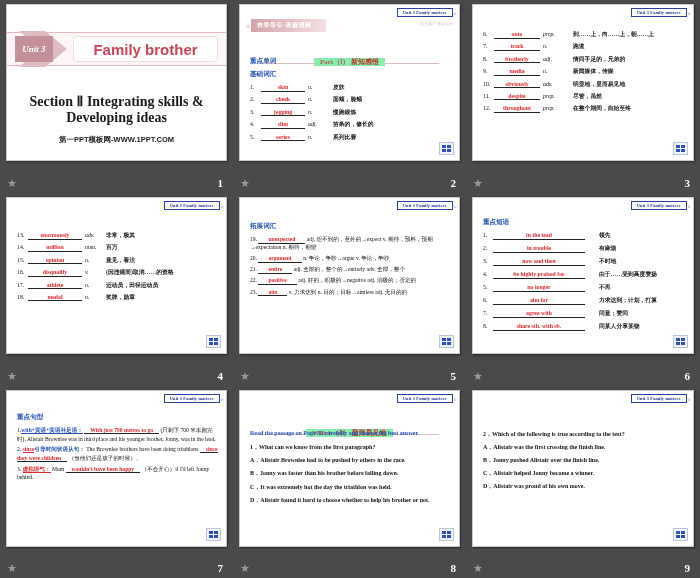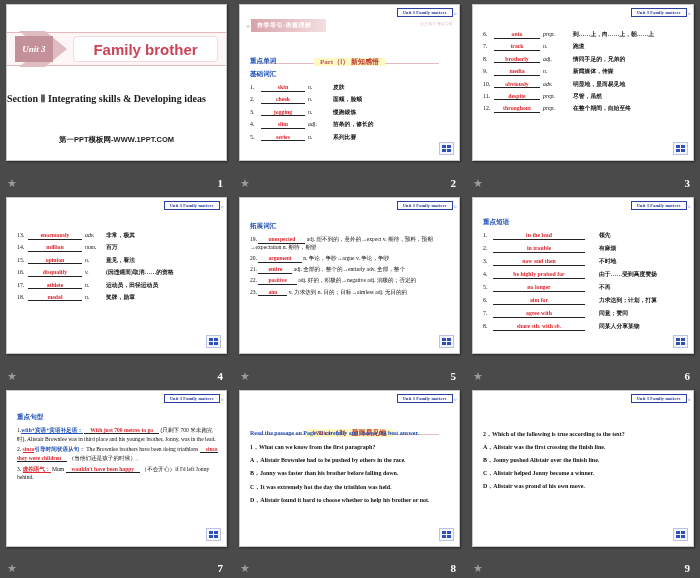--- a/index.html
+++ b/index.html
@@ -83,22 +83,22 @@
     display:flex; align-items:center; justify-content:center;
     font-family: "Liberation Serif", serif;
   }
   .s1-titlebox {
     position: absolute; left: 66px; right: 8px; top: 31px; height: 26px;
     background: #fff; border: 1px solid #f0dadd; border-radius: 4px;
     display:flex; align-items:center; justify-content:center;
   }
   .s1-title { color:#cc4455; font-size: 15px; font-family:"Liberation Sans", sans-serif; font-weight:600;}
   .s1-section {
-    position:absolute; left:0; right:0; top:88px; text-align:left;
-    font-size: 10px; font-weight:bold; color:#1a1a1a;
+    position:absolute; left:0; right:0; top:88px; text-align:center;
+    font-size: 14px; font-weight:bold; color:#1a1a1a;
     font-family:"Liberation Serif", serif;
   }
   .s1-foot {
     position:absolute; left:0; right:0; top:130px; text-align:center;
     font-size: 7.5px; font-weight:bold; color:#222;
     font-family:"Liberation Sans", sans-serif;
   }
   
   .banner {
     position:absolute; left:6px; top:14px; height: 12px;
@@ -116,21 +116,21 @@
     position:absolute; right:6px; top:17px;
     color:#d9b5ba; font-size:3.6px; letter-spacing:.3px;
     font-family:"Liberation Sans", sans-serif;
   }
   .partline {
     position:absolute; left: 20px; right: 20px; top: 40px;
     border-bottom: 1px solid #e3bcc0;
     text-align:center;
   }
   .partline span {
-    position: relative; top: 5px; background:#fef9c3; padding: 0 6px;
+    position: relative; top: 5px; background:#86efac; padding: 0 6px;
     font-size: 7px; font-family:"Liberation Serif", serif; color:#b5575f;
     white-space: nowrap;
   }
   .partline span .cn { color:#c0392b; font-weight:bold; }
   
   .content { position:absolute; left:10px; right:8px; top:48px; }
   .heading {
     color:#1f4fb5; font-weight:bold; font-size:6.6px;
     margin-bottom: 4px;
     font-family:"Liberation Sans", sans-serif;

